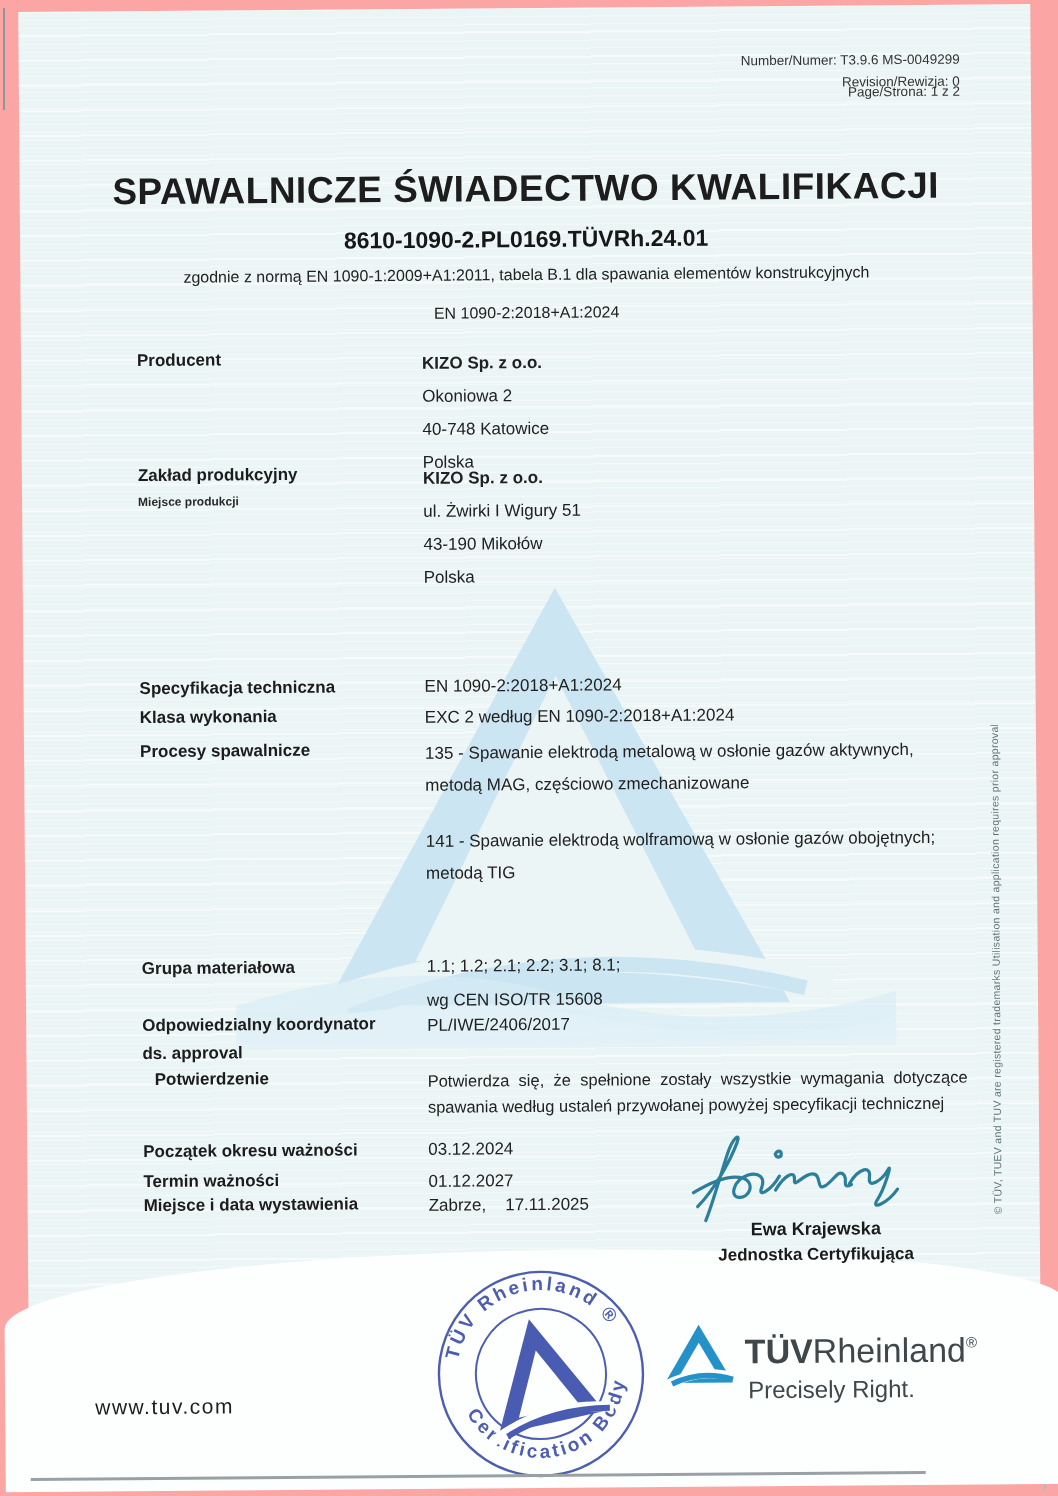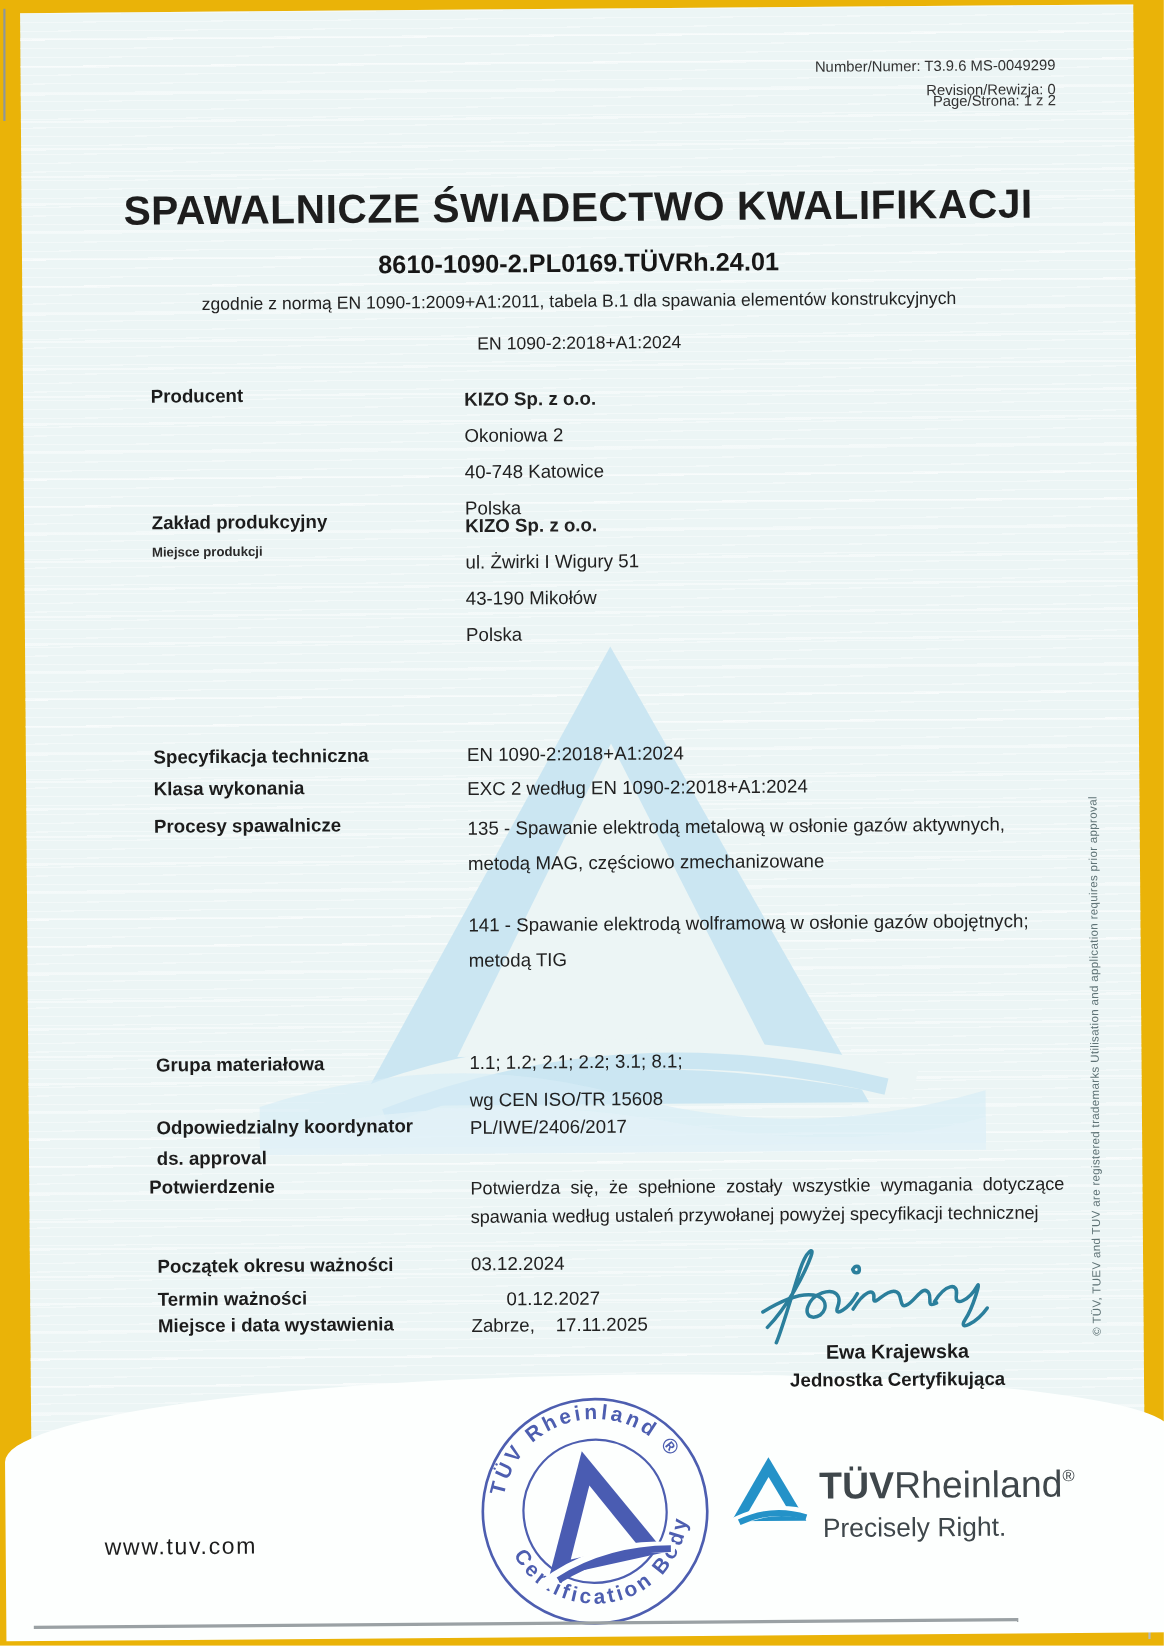--- a/index.html
+++ b/index.html
@@ -1,18 +1,18 @@
 <!DOCTYPE html>
 <html><head>
 <meta charset="utf-8">
 <style>
   * { margin:0; padding:0; box-sizing:border-box; }
   html,body { width:1058px; height:1496px; background:#ffffff; overflow:hidden;
               font-family:"Liberation Sans","DejaVu Sans",sans-serif; }
-  .stage { position:absolute; left:0; top:0; width:1058px; height:1496px; background:#eab308; }
+  .stage { position:absolute; left:0; top:0; width:1058px; height:1496px; background:#fca5a5; }
 
   
   .edge-line-left   { position:absolute; left:3px;  top:8px;    width:2px;  height:102px; background:#8d979b; }
   .edge-line-right  { position:absolute; left:1044px; top:1438px; width:2px; height:52px; background:#b4babd; }
 
   
   .sheet { position:absolute; left:24px; top:8px; width:1012px; height:1472px;
            background:
              repeating-linear-gradient(180deg, rgba(255,255,255,.38) 0 1px, rgba(255,255,255,0) 1px 8px),
              repeating-linear-gradient(180deg, rgba(255,255,255,0) 0 23px, rgba(255,255,255,.45) 23px 25px),
@@ -116,27 +116,27 @@
     </div>
 
     <div class="t lbl" style="left:116px; top:948px;">Grupa materiałowa</div>
     <div class="t val" style="left:401px; top:948px;">1.1; 1.2; 2.1; 2.2; 3.1; 8.1;</div>
     <div class="t val" style="left:401px; top:982px;">wg CEN ISO/TR 15608</div>
 
     <div class="t lbl" style="left:116px; top:1005px;">Odpowiedzialny koordynator</div>
     <div class="t lbl" style="left:116px; top:1033px;">ds. approval</div>
     <div class="t val" style="left:401px; top:1007px;">PL/IWE/2406/2017</div>
 
-    <div class="t lbl" style="left:109px; top:1059px;">Potwierdzenie</div>
+    <div class="t lbl" style="left:128px; top:1059px;">Potwierdzenie</div>
     <div class="t val para" style="left:401px; top:1059px;">Potwierdza się, że spełnione zostały wszystkie wymagania dotyczące spawania według ustaleń przywołanej powyżej specyfikacji technicznej</div>
 
     <div class="t lbl" style="left:116px; top:1131px;">Początek okresu ważności</div>
     <div class="t val" style="left:401px; top:1131px;">03.12.2024</div>
     <div class="t lbl" style="left:116px; top:1161px;">Termin ważności</div>
-    <div class="t val" style="left:401px; top:1163px;margin-left:32px;">01.12.2027</div>
+    <div class="t val" style="left:401px; top:1163px;">01.12.2027</div>
     <div class="t lbl" style="left:116px; top:1185px;">Miejsce i data wystawienia</div>
     <div class="t val pre" style="left:401px; top:1187px;">Zabrze,    17.11.2025</div>
 
     <svg style="left:664px; top:1122px;" width="220" height="100" viewBox="0 0 220 100">
       <g stroke="#2b7f9c" stroke-width="3.2" fill="none" stroke-linecap="round" stroke-linejoin="round">
         <path d="M6,78 C24,60 40,30 46,14 C50,4 42,8 36,26 C28,50 20,78 14,92"></path>
         <path d="M2,64 C22,52 40,46 52,50 C64,55 58,70 47,69 C38,68 42,52 56,47 C68,43 74,50 70,60 C66,70 80,62 88,48"></path>
         <path d="M84,26 C86,22 90,22 90,26 C90,30 85,30 84,26"></path>
         <path d="M84,62 C94,46 104,42 103,52 C102,61 112,46 121,46 C131,46 124,64 134,58 C142,53 148,40 153,48 C156,53 150,62 160,57"></path>
         <path d="M158,56 C168,40 180,38 178,50 C176,62 190,54 197,42 C201,35 193,62 186,72 C178,84 196,76 206,62"></path>

